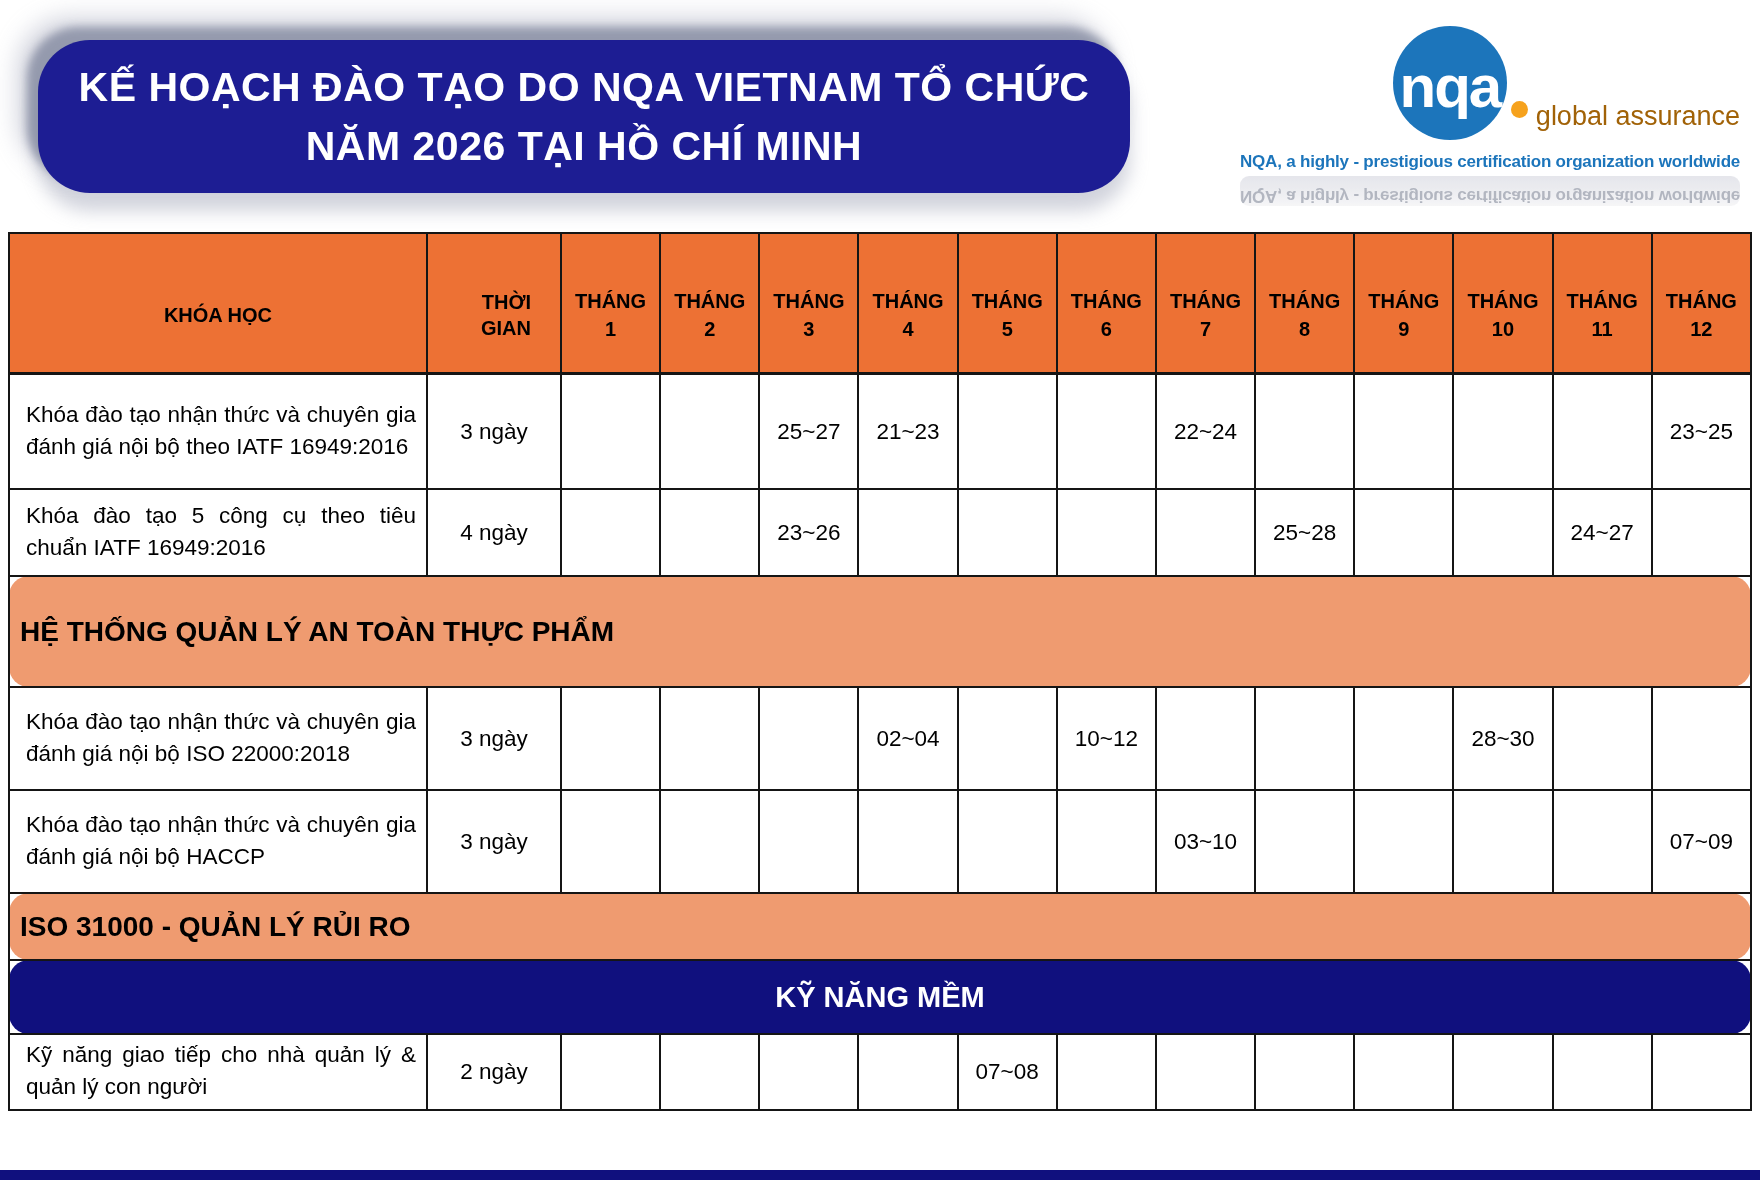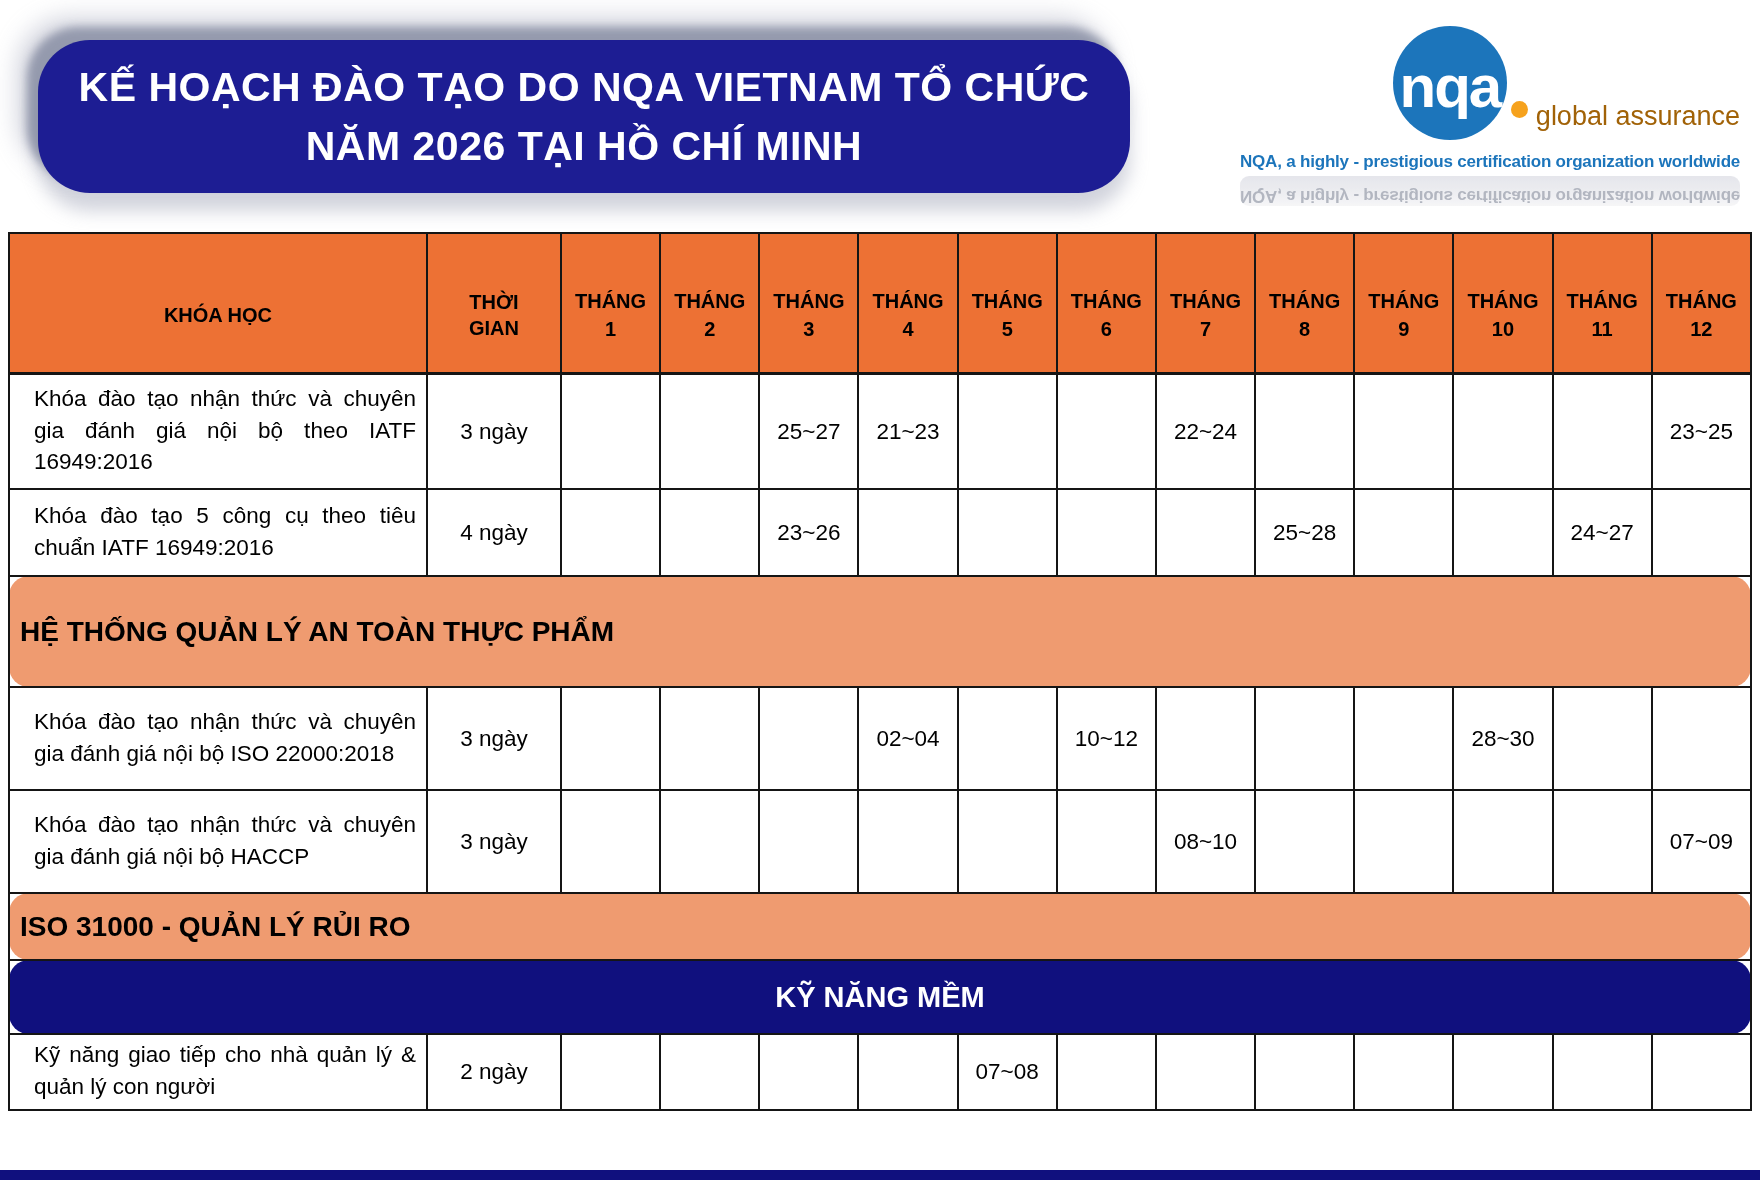--- a/index.html
+++ b/index.html
@@ -46,25 +46,25 @@
     position:absolute; left:8px; top:232px; width:1744px;
     border-collapse:collapse; table-layout:fixed;
     border:2px solid #151515;
   }
   .schedule th, .schedule td { border:2px solid #151515; color:#000; }
   .schedule thead th {
     background:#ED7134; font-weight:bold; font-size:20px; line-height:1.3;
     vertical-align:middle; padding-top:24px; height:113px;
     border-bottom:3px solid #151515;
   }
-  .two-line { max-width:74px; margin:0 auto; }
+  .two-line { max-width:74px; margin:0 auto;text-align:right; }
   .month-num { margin-top:2px; }
 
   td.course-cell {
-    text-align:justify; -moz-text-align-last:auto; padding:4px 10px 6px 24px;
+    text-align:justify; -moz-text-align-last:auto; padding:4px 10px 6px 16px;
     font-size:22.5px; line-height:1.42; vertical-align:middle;
   }
   td.dur-cell, td.sched-cell { text-align:center; font-size:22.5px; vertical-align:middle; }
 
   td.section-cell { font-weight:bold; vertical-align:middle;border-radius:20px; }
   td.section-salmon { background:#EF9B70; font-size:28px; padding-left:10px; text-align:left; }
   td.section-navy   { background:#10107E; color:#fff; font-size:29px; text-align:center; }
 
   
   tbody tr:nth-child(1) td { height:103px; }
@@ -231,21 +231,21 @@
         </tr>
         <tr>
           <td class="course-cell">Khóa đào tạo nhận thức và chuyên gia đánh giá nội bộ HACCP</td>
           <td class="dur-cell">3 ngày</td>
           <td class="sched-cell"></td>
           <td class="sched-cell"></td>
           <td class="sched-cell"></td>
           <td class="sched-cell"></td>
           <td class="sched-cell"></td>
           <td class="sched-cell"></td>
-          <td class="sched-cell">08~10</td>
+          <td class="sched-cell">03~10</td>
           <td class="sched-cell"></td>
           <td class="sched-cell"></td>
           <td class="sched-cell"></td>
           <td class="sched-cell"></td>
           <td class="sched-cell">07~09</td>
         </tr>
         <tr>
           <td class="section-cell section-salmon" colspan="14">ISO 31000 - QUẢN LÝ RỦI RO</td>
         </tr>
         <tr>

